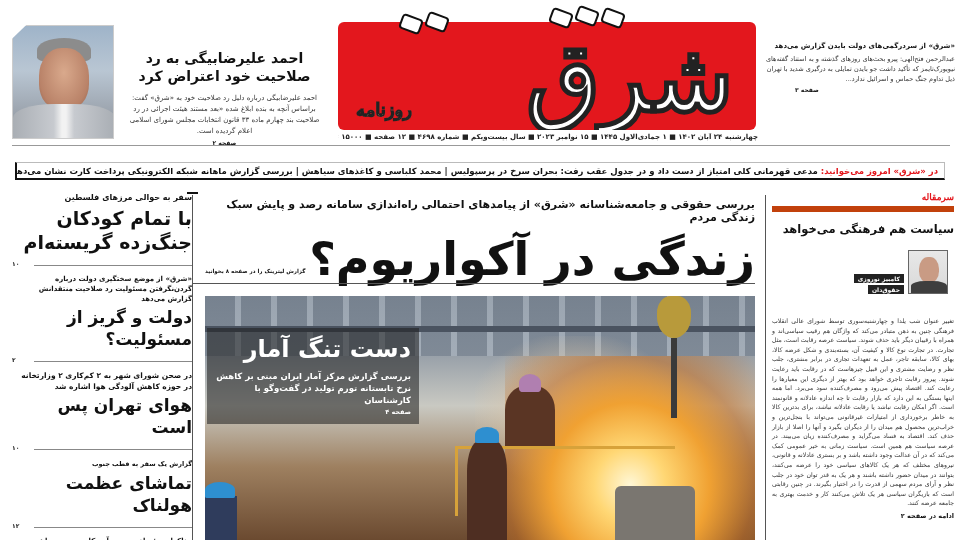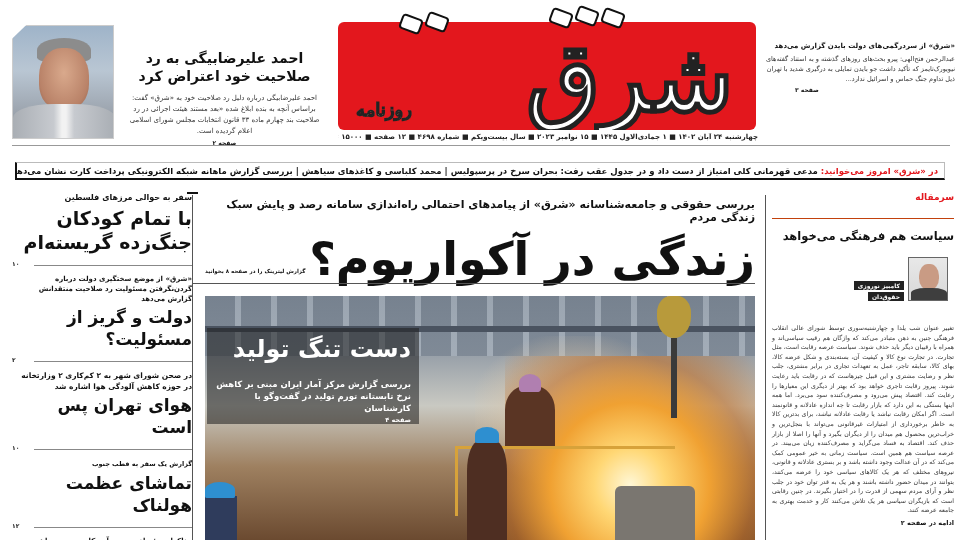--- a/index.html
+++ b/index.html
@@ -81,26 +81,26 @@
   .photo .railing { position: absolute; left: 250px; top: 150px; width: 220px; height: 70px; border-top: 3px solid #d7a23a; border-left: 3px solid #d7a23a; }
   .photo .worker1 { position: absolute; left: 300px; top: 90px; width: 50px; height: 60px; background: #5a3524; border-radius: 40% 40% 0 0; }
   .photo .worker1 .helmet { position: absolute; left: 14px; top: -12px; width: 22px; height: 18px; background: #b07fb0; border-radius: 50% 50% 20% 20%; }
   .photo .worker2 { position: absolute; left: 262px; top: 145px; width: 40px; height: 100px; background: #4e2e22; border-radius: 30% 30% 0 0; }
   .photo .worker2 .helmet { position: absolute; left: 8px; top: -14px; width: 24px; height: 16px; background: #2e8fd0; border-radius: 50% 50% 10% 10%; }
   .photo .worker3 { position: absolute; left: 0; top: 200px; width: 32px; height: 44px; background: #2f3c5c; }
   .photo .worker3 .helmet { position: absolute; left: 0; top: -14px; width: 30px; height: 16px; background: #2e8fd0; border-radius: 50% 50% 10% 10%; }
 
   .photo-caption { left: 207px; top: 328px; width: 212px; height: 96px; background: rgba(30,30,30,.55); text-align: right; padding: 6px 8px; color: #fff; }
   .photo-caption h2 { font-size: 24px; font-weight: bold; line-height: 30px; }
-  .photo-caption p { font-size: 8.5px; font-weight: bold; line-height: 12px; margin-top: 14px; }
+  .photo-caption p { font-size: 8.5px; font-weight: bold; line-height: 12px; margin-top: 6px; }
   .photo-caption .pg { font-size: 6.5px; font-weight: bold; margin-top: 2px; text-align: right; }
 
   
   .col-right { left: 772px; top: 192px; width: 182px; text-align: right; }
-  .section-label { font-size: 9px; font-weight: bold; color: #e3171d; padding-bottom: 16px; border-bottom: 1px solid #c2410c; }
+  .section-label { font-size: 9px; font-weight: bold; color: #e3171d; padding-bottom: 4px; border-bottom: 6px solid #c2410c; font-family: Liberation Serif, serif; }
   .editorial-title { font-size: 11.5px; font-weight: bold; margin-top: 10px; }
   .author-row { position: relative; height: 66px; margin-top: 14px; }
   .author-photo { position: absolute; right: 6px; top: 0; width: 40px; height: 44px; border: 1px solid #666;
     background: linear-gradient(180deg, #e8e8e8 0%, #d8d8d8 100%); overflow: hidden; }
   .author-photo .face { position: absolute; left: 10px; top: 6px; width: 20px; height: 26px; border-radius: 45%; background: #c99b84; }
   .author-photo .suit { position: absolute; left: 2px; bottom: 0; width: 36px; height: 12px; background: #3e3e3e; border-radius: 40% 40% 0 0; }
   .author-tag { position: absolute; right: 50px; top: 24px; background: #222; color: #fff; font-size: 6px; font-weight: bold; padding: 1px 4px; }
   .author-tag.role { top: 35px; }
   .editorial-body { font-size: 6.2px; line-height: 9.6px; color: #333; text-align: justify; }
   .editorial-cont { font-size: 6.5px; font-weight: bold; margin-top: 4px; }
@@ -212,21 +212,21 @@
     </div>
   <div class="worker2">
       <div class="helmet"></div>
     </div>
   <div class="worker3">
       <div class="helmet"></div>
     </div>
 </div>
 
 <div class="abs photo-caption">
-  <h2>دست تنگ تولید</h2>
+  <h2>دست تنگ آمار</h2>
   <p>بررسی گزارش مرکز آمار ایران مبنی بر کاهش نرخ تابستانه تورم تولید در گفت‌وگو با کارشناسان</p>
   <div class="pg">صفحه ۴</div>
 </div>
 
 <div class="abs col-right">
   <div class="section-label">سرمقاله</div>
   <div class="editorial-title">سیاست هم فرهنگی می‌خواهد</div>
   <div class="author-row">
     <div class="author-photo">
       <div class="face"></div>

